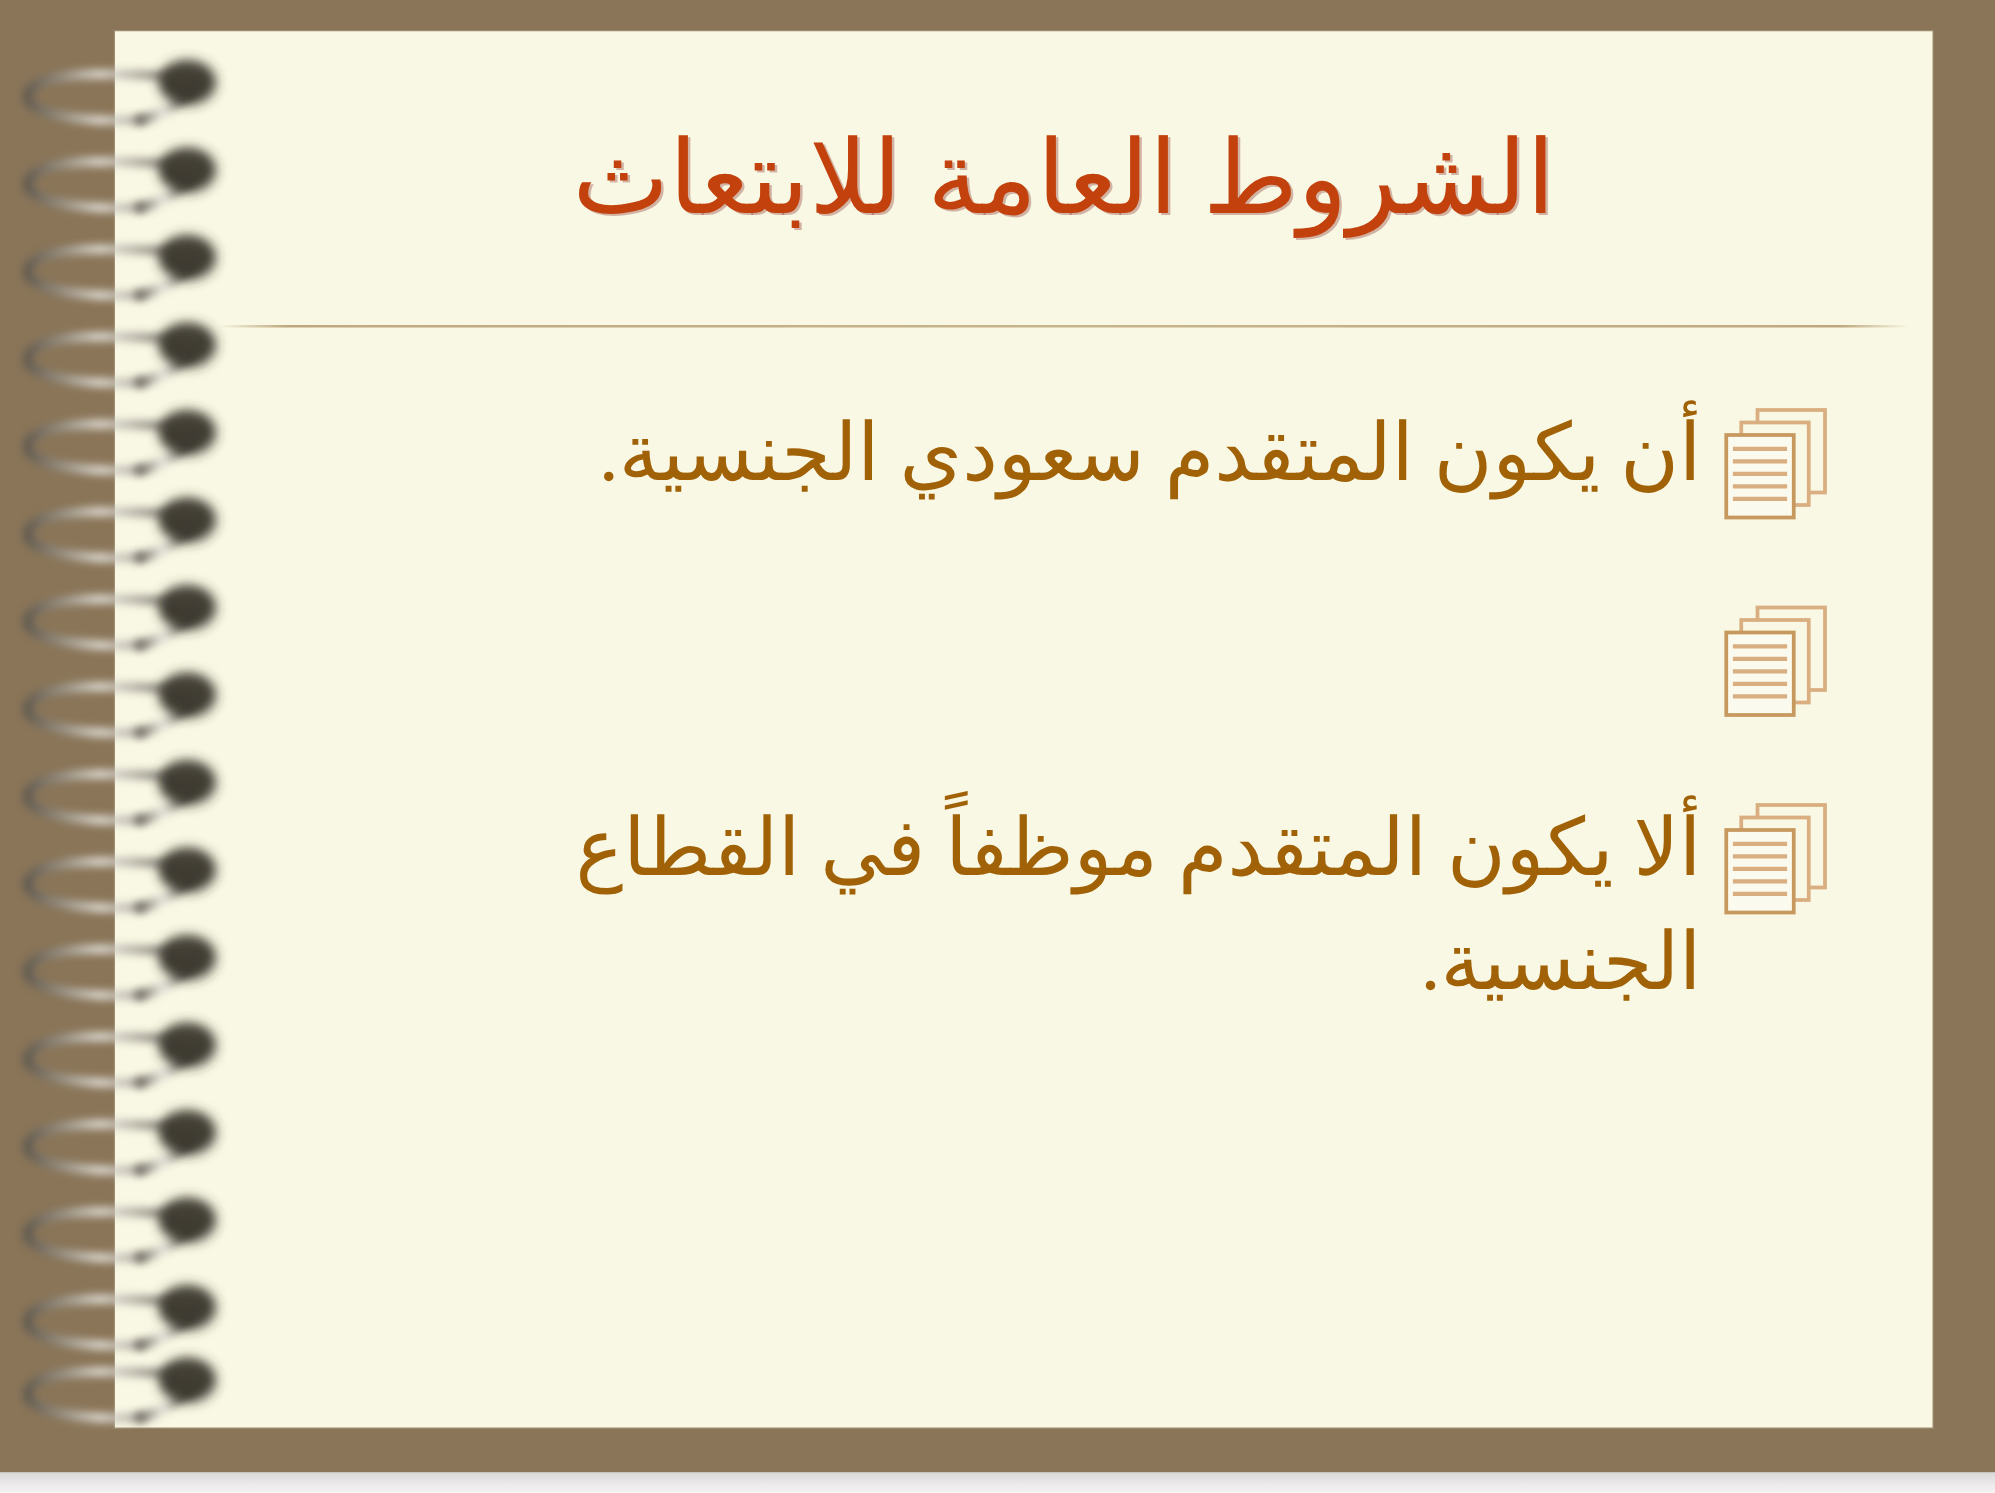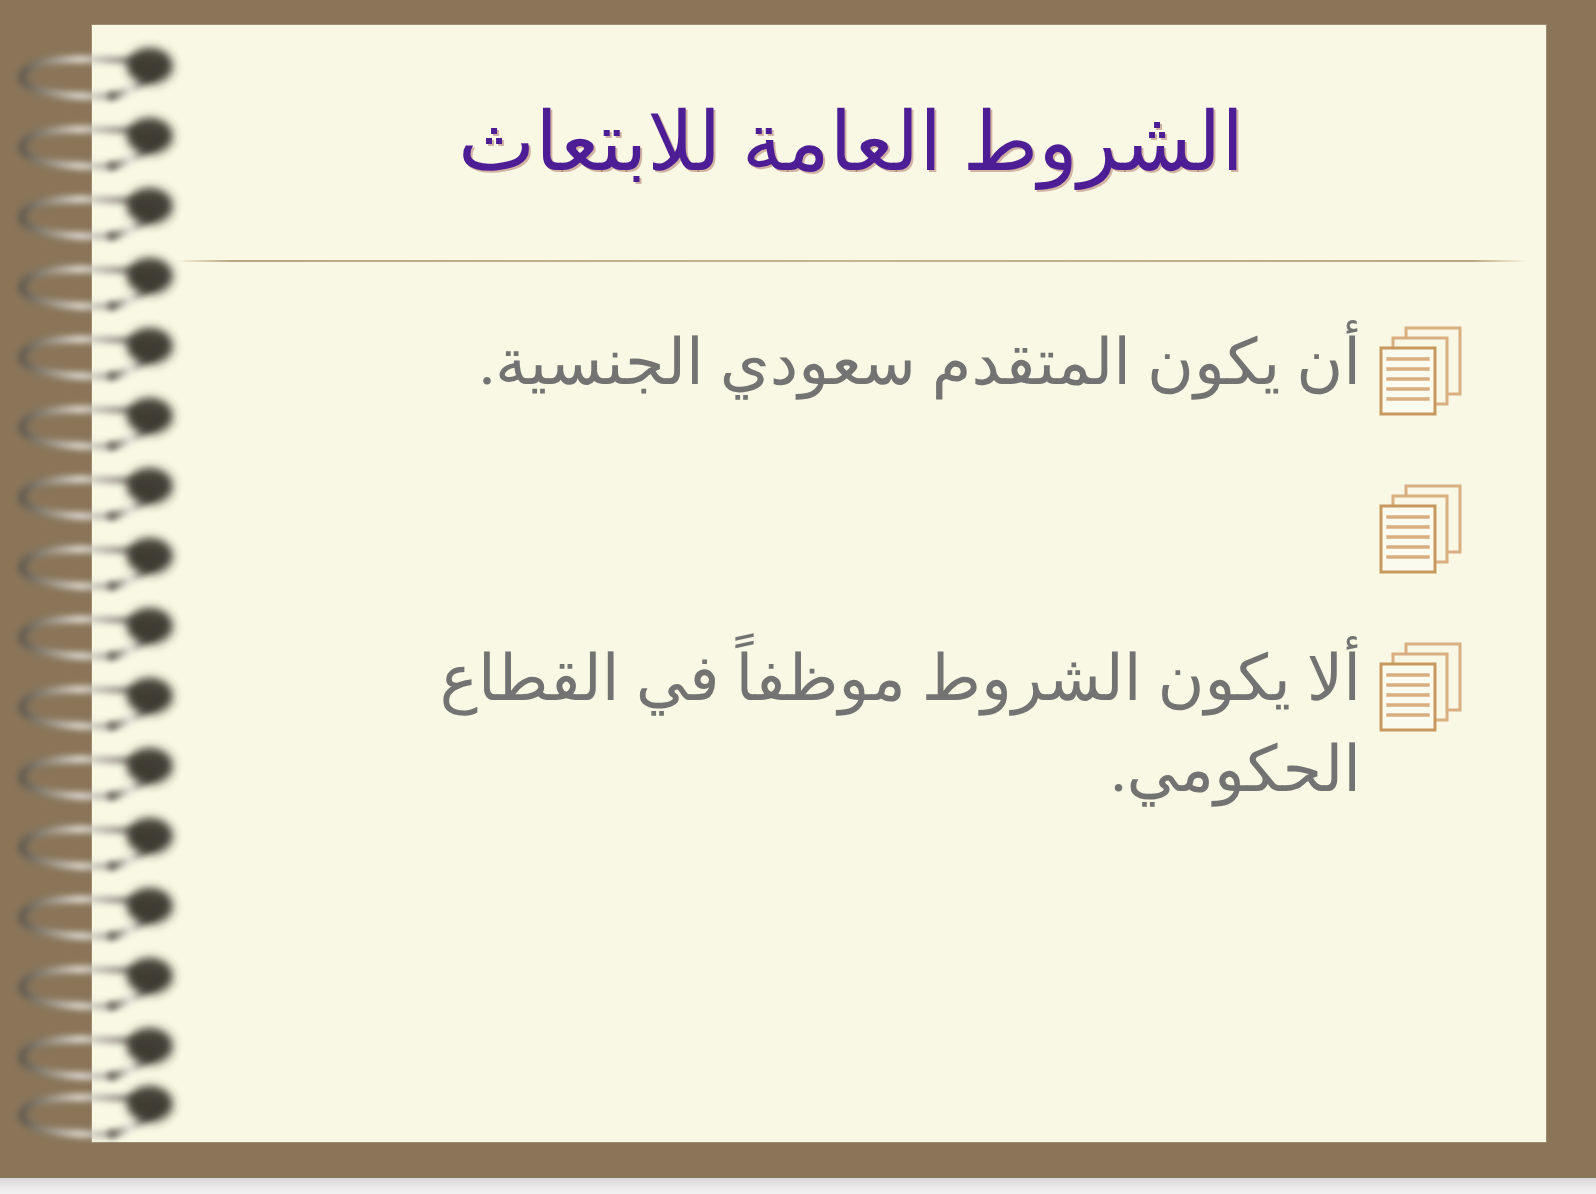--- a/index.html
+++ b/index.html
@@ -68,21 +68,21 @@
     height: 190px;
     display: flex;
     align-items: center;
     justify-content: center;
   }
   .slide-title {
     margin: 0;
     font-size: 82px;
     line-height: 1.08;
     font-weight: 400;
-    color: #4c1d95;
+    color: #c2410c;
     text-align: right;
     direction: rtl;
     white-space: nowrap;
     text-shadow: 2px 2px 0 rgba(120,20,12,.30);
   }
 
   
   .title-divider {
     position: absolute;
     left: 175px;
@@ -117,21 +117,21 @@
     padding: 0 104px 0 0;       
     min-height: 96px;
   }
   .bullet-item:last-child { margin-bottom: 0; }
 
   .bullet-text {
     display: block;
     font-size: 64px;
     line-height: 1.42;
     font-weight: 400;
-    color: #737373;
+    color: #a16207;
     direction: rtl;
     text-align: right;
   }
 
   
   .doc-stack-icon {
     position: absolute;
     right: 0;
     top: 6px;
     width: 86px;
@@ -252,18 +252,18 @@
           <rect x="2" y="24" width="54" height="66" fill="#fbfaee" stroke="#c8995f" stroke-width="3"></rect>
           <g stroke="#d9ae80" stroke-width="3.4" stroke-linecap="square">
             <line x1="9" y1="35" x2="49" y2="35"></line>
             <line x1="9" y1="45" x2="49" y2="45"></line>
             <line x1="9" y1="55" x2="49" y2="55"></line>
             <line x1="9" y1="65" x2="49" y2="65"></line>
             <line x1="9" y1="75" x2="49" y2="75"></line>
           </g>
         </svg>
       </span>
-      <span class="bullet-text">ألا يكون الشروط موظفاً في القطاع الحكومي.</span>
+      <span class="bullet-text">ألا يكون المتقدم موظفاً في القطاع الجنسية.</span>
     </li>
 
   </ul>
 
 </div>
 
 </body></html>

